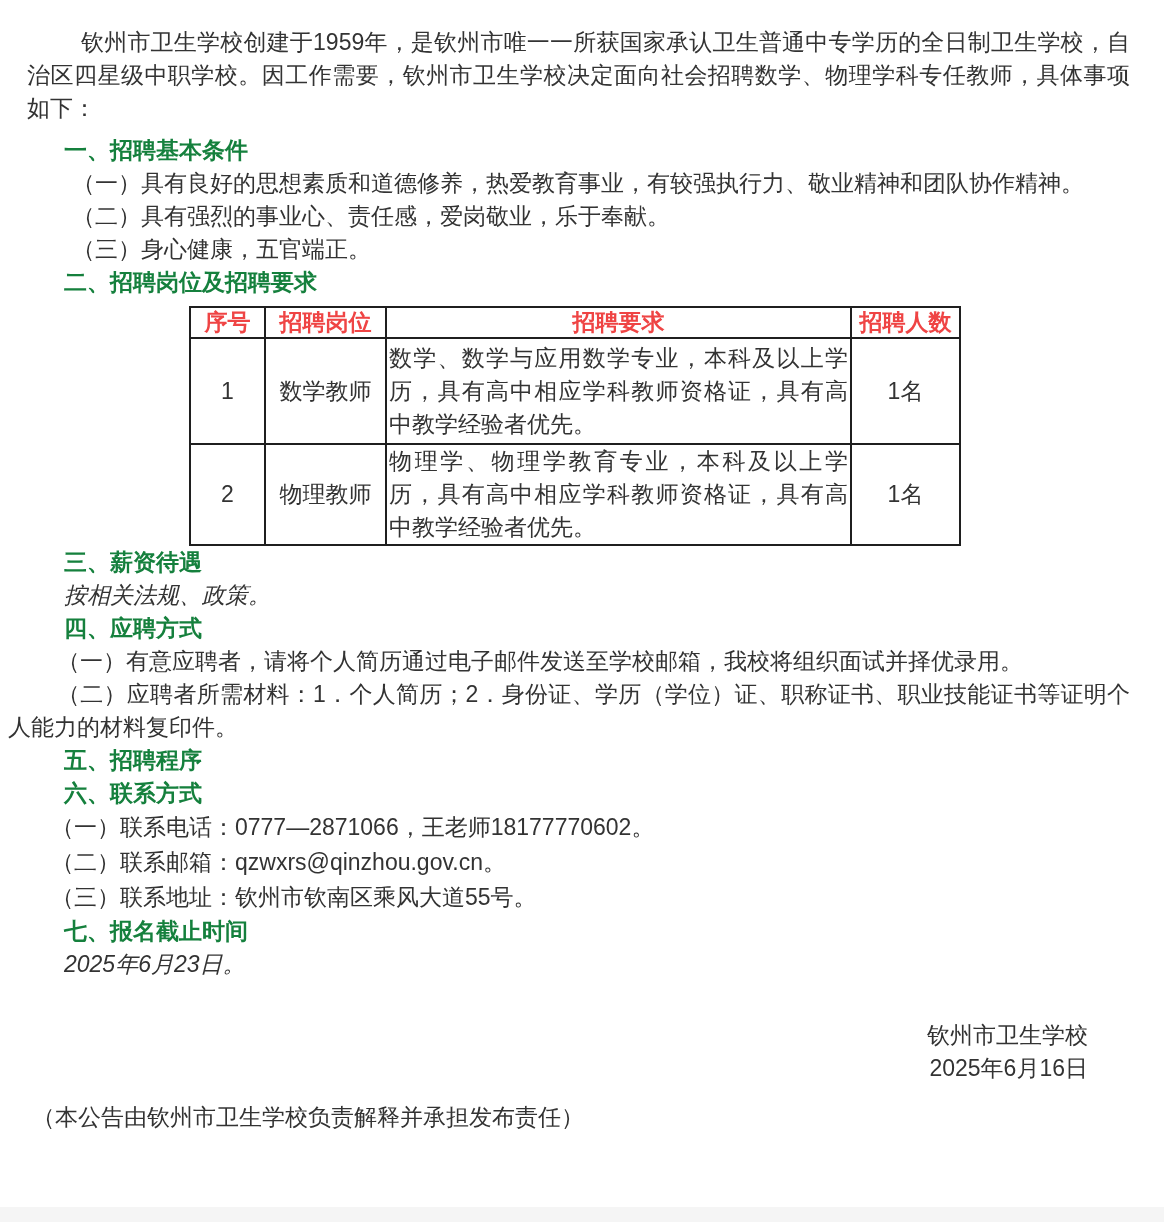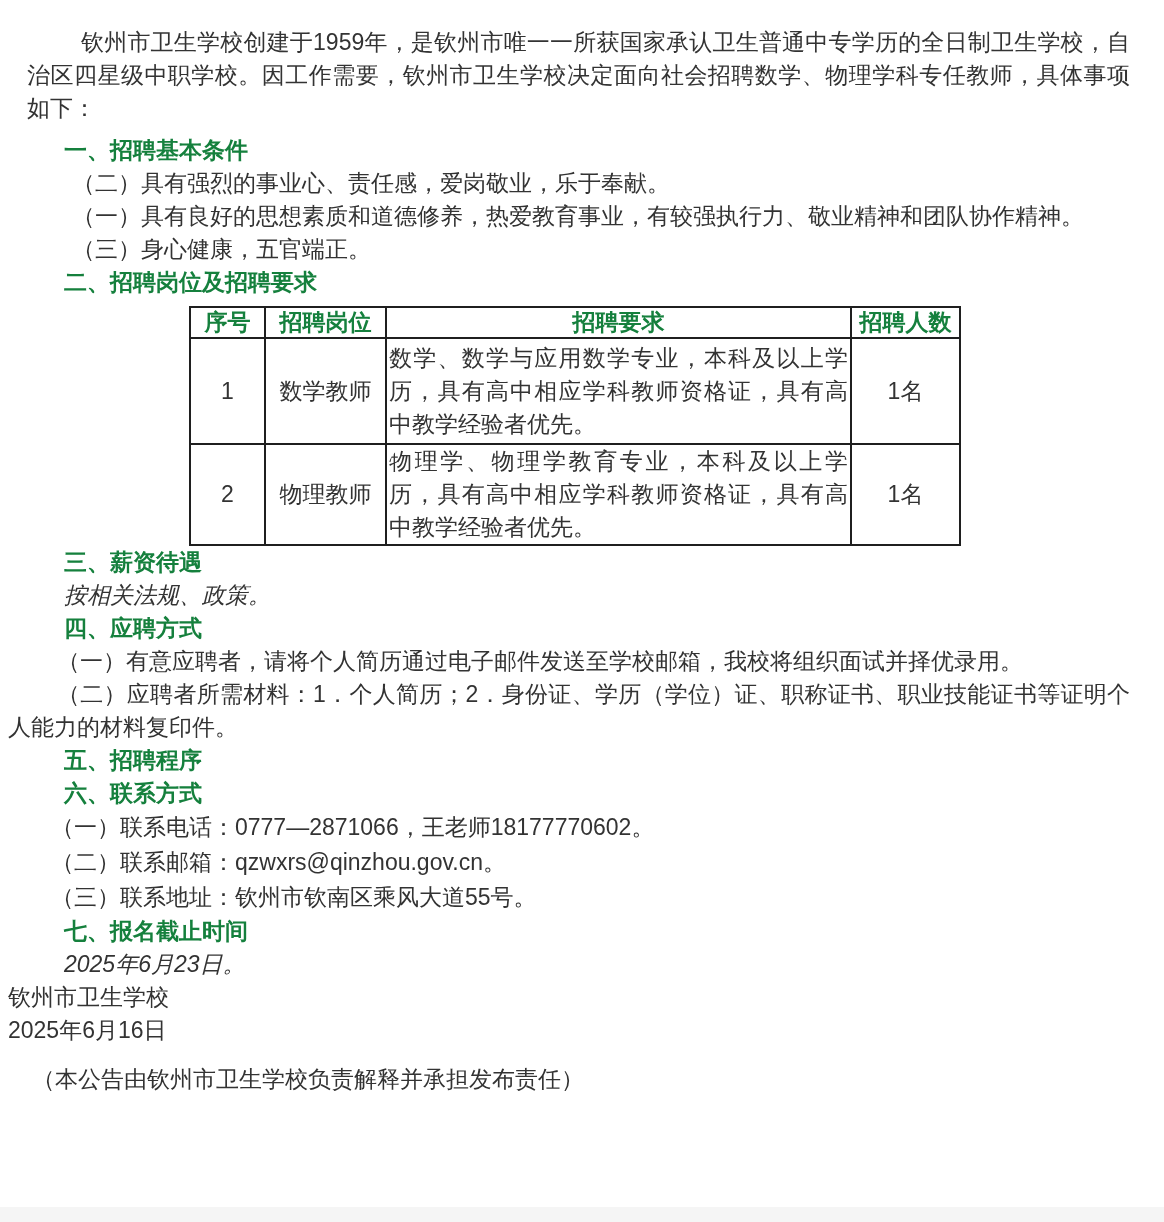--- a/index.html
+++ b/index.html
@@ -45,41 +45,42 @@
     table-layout: fixed;
     width: 770px;
     margin: 7px 0 0 181px;
   }
   table.positions th, table.positions td {
     border: 2px solid #1f1f1f;
     overflow: hidden;
   }
   table.positions th {
     font-weight: bold;
-    color: #15803d;
+    color: #ef4444;
     text-align: center;
     padding: 0;
     height: 29px;
     line-height: 29px;
   }
   table.positions td {
     text-align: center;
     vertical-align: middle;
     padding: 0;
     line-height: 33px;
-    border-radius: 25px;
   }
   table.positions td.req {
     text-align: justify;
     padding: 0 2px;
   }
   tr.r1 { height: 106px; }
   tr.r2 { height: 98px; }
 
   .signature {
+    margin-top: 38px;
+    text-align: right;
     padding-right: 42px;
     line-height: 35px;
   }
   .note {
     margin-top: 16px;
     padding-left: 24px;
     line-height: 33px;
   }
   .bottom-strip {
     position: absolute;
@@ -91,22 +92,22 @@
   }
 </style>
 </head>
 <body>
 
 <div class="page">
 
   <p class="intro">钦州市卫生学校创建于1959年，是钦州市唯一一所获国家承认卫生普通中专学历的全日制卫生学校，自治区四星级中职学校。因工作需要，钦州市卫生学校决定面向社会招聘数学、物理学科专任教师，具体事项如下：</p>
 
   <p class="sec-heading">一、招聘基本条件</p>
+  <p class="item-a">（一）具有良好的思想素质和道德修养，热爱教育事业，有较强执行力、敬业精神和团队协作精神。</p>
   <p class="item-a">（二）具有强烈的事业心、责任感，爱岗敬业，乐于奉献。</p>
-  <p class="item-a">（一）具有良好的思想素质和道德修养，热爱教育事业，有较强执行力、敬业精神和团队协作精神。</p>
   <p class="item-a">（三）身心健康，五官端正。</p>
 
   <p class="sec-heading">二、招聘岗位及招聘要求</p>
 
   <table class="positions">
     <colgroup>
       <col style="width:75px">
       <col style="width:121px">
       <col style="width:465px">
       <col style="width:109px">

